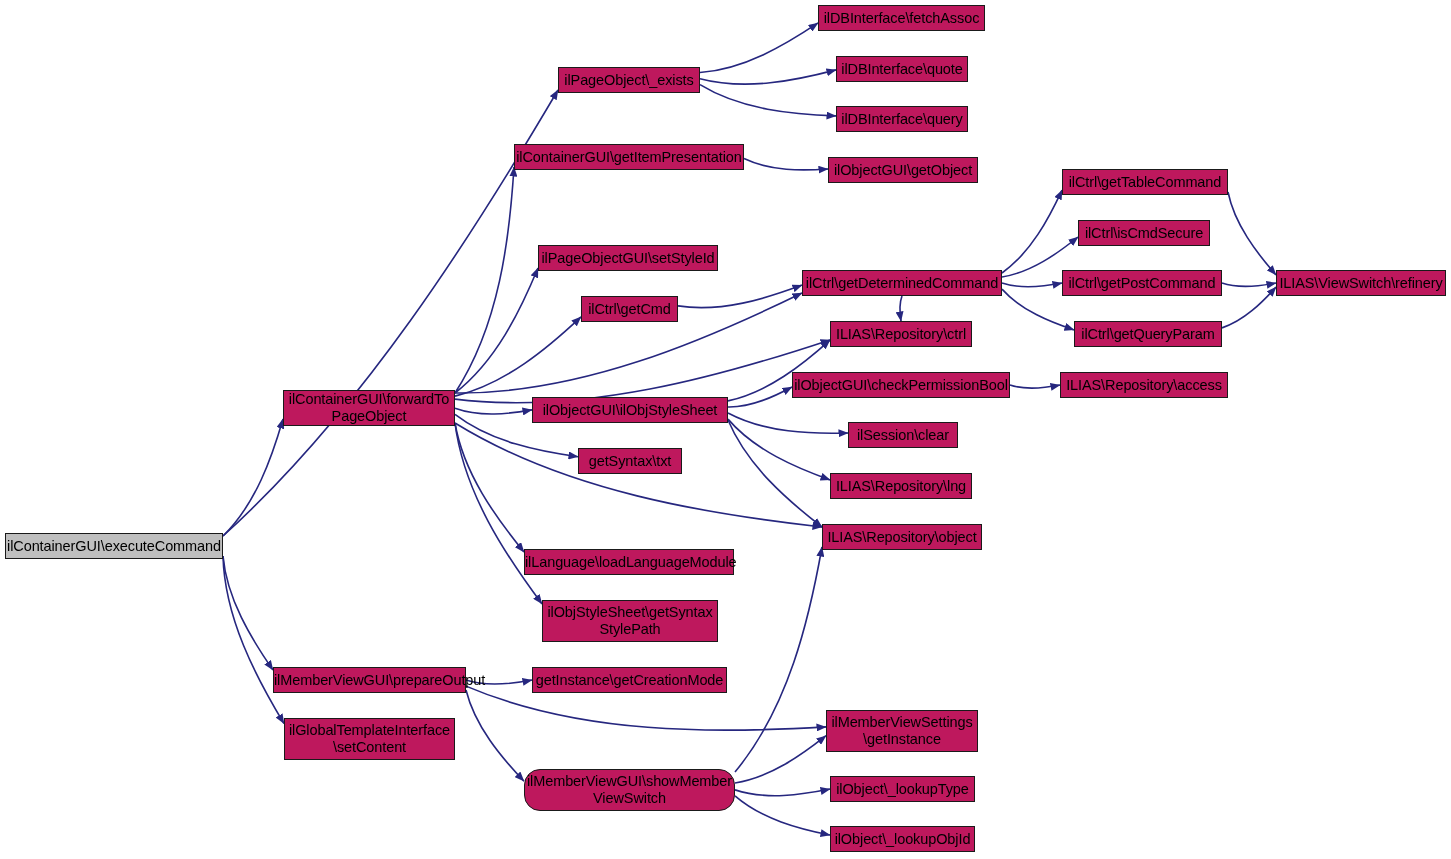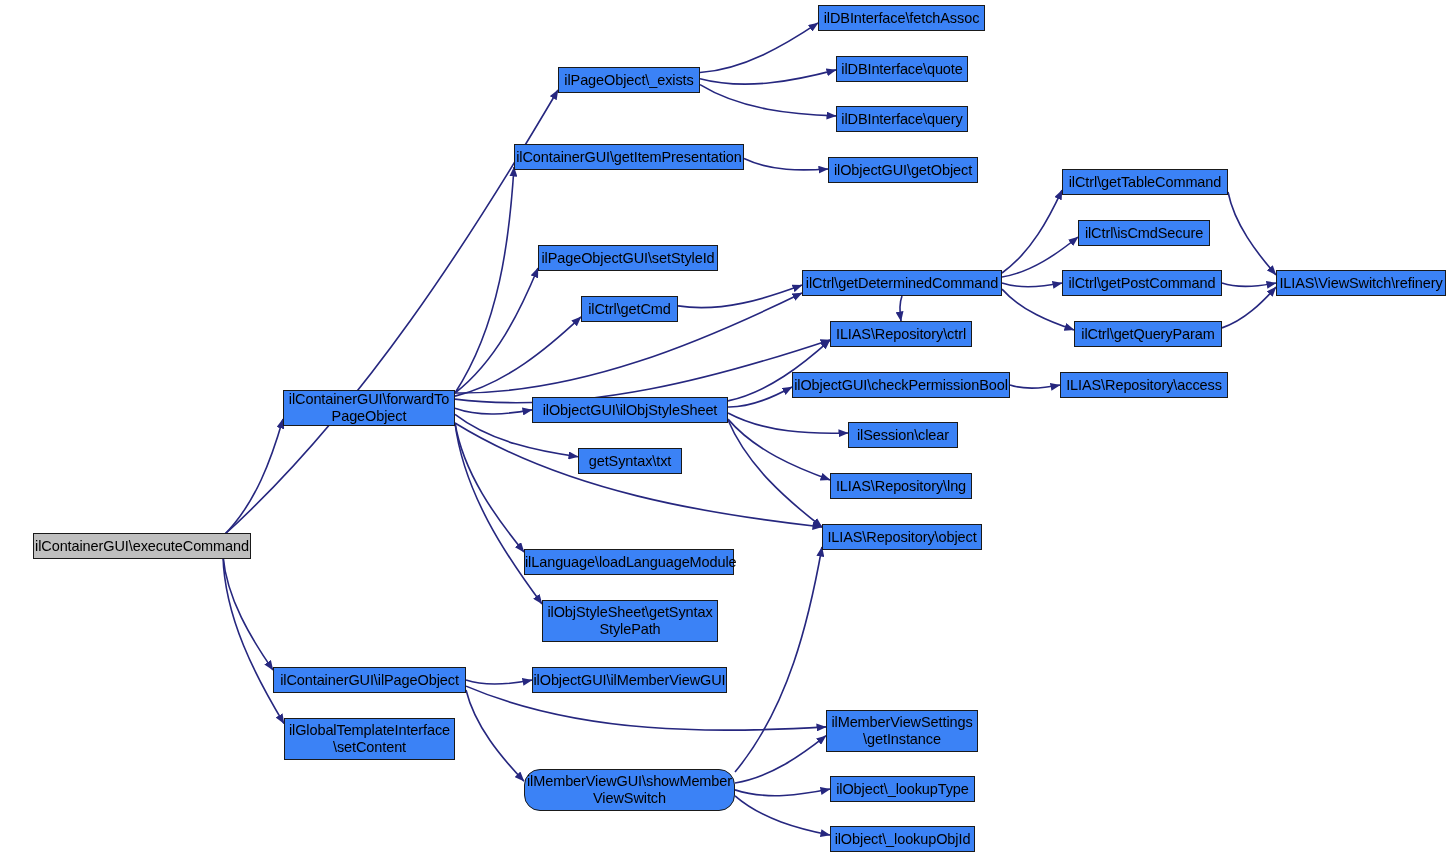--- a/index.html
+++ b/index.html
@@ -20,36 +20,35 @@
     left: 0;
     top: 0;
     width: 1451px;
     height: 859px;
     pointer-events: none;
   }
   .node {
     position: absolute;
     box-sizing: border-box;
     border: 1px solid #1a1a1a;
-    background: #3b82f6;
+    background: #be185d;
     color: #000000;
     font-size: 14.5px;
     line-height: 17px;
     letter-spacing: -0.1px;
     display: flex;
     align-items: center;
     justify-content: center;
     text-align: center;
     white-space: pre-line;
     z-index: 2;
   }
   .node.root {
     background: #bfbfbf;
     border-color: #1a1a1a;
-    margin-left: 28px;
   }
   .node .lbl {
     display: block;
     width: 100%;
     padding: 0 3px;
   }
 </style>
 </head>
 <body>
 
@@ -100,33 +99,33 @@
         <path d="M735,772 C788.5725,707.3635 809.0625,619.5895 822,547" marker-end="url(#arw)"></path>
         <path d="M735,782.92 C770.2456,777.3995 801.4612000000001,755.2035 826,735.72" marker-end="url(#arw)"></path>
         <path d="M735,789.88 C766.4384,800.1134999999999 801.5468,794.8775 830,789.08" marker-end="url(#arw)"></path>
         <path d="M735,795.88 C762.0184,819.3135 799.2068,828.8775 830,835.08" marker-end="url(#arw)"></path>
       </g>
   </svg>
   <div id="nodes">
       <div class="node root" style="left: 5px; top: 533px; width: 218px; height: 26px;"><span class="lbl">ilContainerGUI\executeCommand</span></div>
       <div class="node" style="left: 283px; top: 390px; width: 172px; height: 36px;"><span class="lbl">ilContainerGUI\forwardTo
 PageObject</span></div>
-      <div class="node" style="left: 273px; top: 667px; width: 193px; height: 26px;"><span class="lbl">ilContainerGUI\ilPageObject</span></div>
+      <div class="node" style="left: 273px; top: 667px; width: 193px; height: 26px;"><span class="lbl">ilMemberViewGUI\prepareOutput</span></div>
       <div class="node" style="left: 284px; top: 718px; width: 171px; height: 42px;"><span class="lbl">ilGlobalTemplateInterface
 \setContent</span></div>
       <div class="node" style="left: 558px; top: 67px; width: 142px; height: 26px;"><span class="lbl">ilPageObject\_exists</span></div>
       <div class="node" style="left: 514px; top: 144px; width: 230px; height: 26px;"><span class="lbl">ilContainerGUI\getItemPresentation</span></div>
       <div class="node" style="left: 538px; top: 245px; width: 180px; height: 26px;"><span class="lbl">ilPageObjectGUI\setStyleId</span></div>
       <div class="node" style="left: 581px; top: 296px; width: 97px; height: 26px;"><span class="lbl">ilCtrl\getCmd</span></div>
       <div class="node" style="left: 532px; top: 397px; width: 196px; height: 26px;"><span class="lbl">ilObjectGUI\ilObjStyleSheet</span></div>
       <div class="node" style="left: 578px; top: 448px; width: 104px; height: 26px;"><span class="lbl">getSyntax\txt</span></div>
       <div class="node" style="left: 524px; top: 549px; width: 210px; height: 26px;"><span class="lbl">ilLanguage\loadLanguageModule</span></div>
       <div class="node" style="left: 542px; top: 600px; width: 176px; height: 42px;"><span class="lbl">ilObjStyleSheet\getSyntax
 StylePath</span></div>
-      <div class="node" style="left: 532px; top: 667px; width: 195px; height: 26px;"><span class="lbl">ilObjectGUI\ilMemberViewGUI</span></div>
+      <div class="node" style="left: 532px; top: 667px; width: 195px; height: 26px;"><span class="lbl">getInstance\getCreationMode</span></div>
       <div class="node" style="left: 524px; top: 769px; width: 211px; height: 42px; border-radius: 16px;"><span class="lbl">ilMemberViewGUI\showMember
 ViewSwitch</span></div>
       <div class="node" style="left: 818px; top: 5px; width: 167px; height: 26px;"><span class="lbl">ilDBInterface\fetchAssoc</span></div>
       <div class="node" style="left: 836px; top: 56px; width: 132px; height: 26px;"><span class="lbl">ilDBInterface\quote</span></div>
       <div class="node" style="left: 836px; top: 106px; width: 132px; height: 26px;"><span class="lbl">ilDBInterface\query</span></div>
       <div class="node" style="left: 828px; top: 157px; width: 150px; height: 26px;"><span class="lbl">ilObjectGUI\getObject</span></div>
       <div class="node" style="left: 802px; top: 270px; width: 200px; height: 26px;"><span class="lbl">ilCtrl\getDeterminedCommand</span></div>
       <div class="node" style="left: 830px; top: 321px; width: 142px; height: 26px;"><span class="lbl">ILIAS\Repository\ctrl</span></div>
       <div class="node" style="left: 792px; top: 372px; width: 218px; height: 26px;"><span class="lbl">ilObjectGUI\checkPermissionBool</span></div>
       <div class="node" style="left: 848px; top: 422px; width: 110px; height: 26px;"><span class="lbl">ilSession\clear</span></div>

